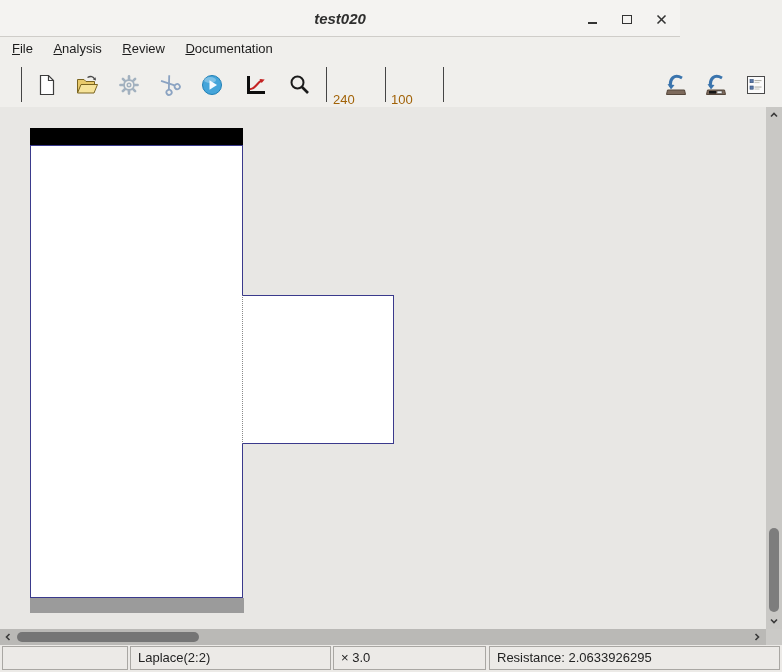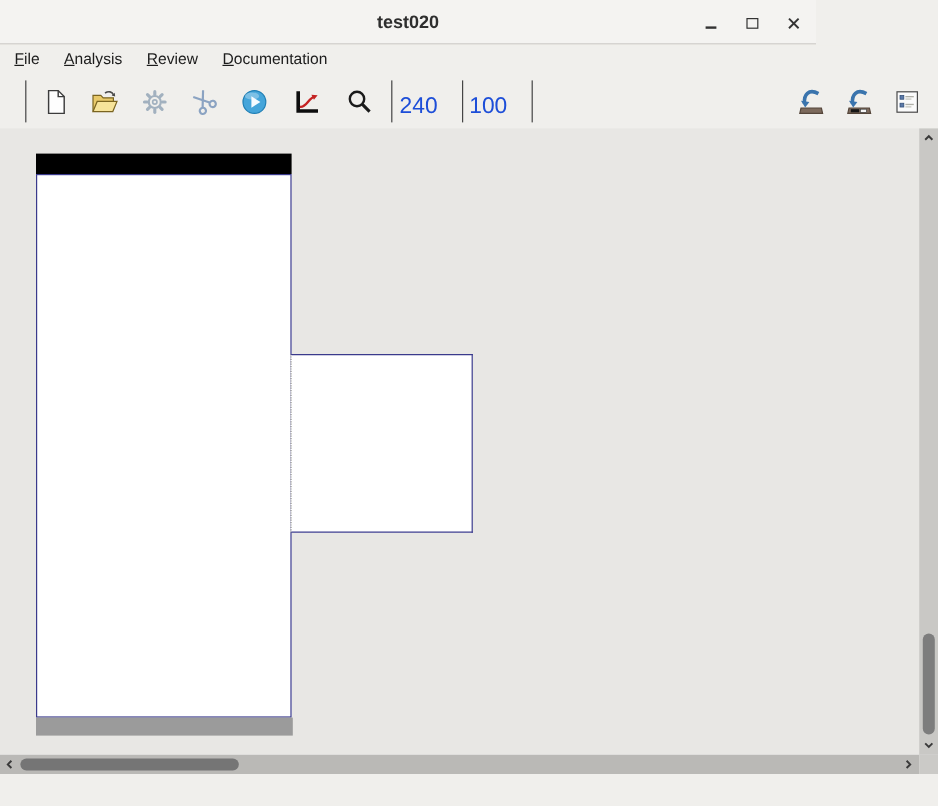--- a/index.html
+++ b/index.html
@@ -2,42 +2,42 @@
 <html><head>
 <meta charset="utf-8">
 <style>
   * { margin:0; padding:0; box-sizing:border-box; }
   html,body { width:782px; height:672px; }
   body { font-family:"Liberation Sans", sans-serif; background:#f0efec; }
   #window { position:relative; width:782px; height:672px; background:#f0efec; overflow:hidden; }
 
   
   .titlebar { position:absolute; left:0; top:0; width:680px; height:37px;
-    background:#f4f3f1; border-bottom:1px solid #cfcdc9; }
+    background:#f4f3f1; border-bottom:1px solid #cfcdc9;font-style:italic; }
   .title { position:absolute; left:0; top:0; width:100%; height:37px; line-height:37px;
     text-align:center; font-size:15px; font-weight:bold; color:#2e2e2e; }
   .winbtn { position:absolute; top:9px; width:20px; height:20px; display:flex;
     align-items:center; justify-content:center; cursor:default; }
   .btn-min { right:78px; } .btn-max { right:43px; } .btn-close { right:9px; }
   .min-glyph { width:9px; height:0; border-bottom:2px solid #333; margin-top:7px; }
   .max-glyph { width:10px; height:9px; border:1.5px solid #333; }
 
   
   .menubar { position:absolute; left:0; top:38px; width:782px; height:36px;
     background:#f0efec; border-bottom:1px solid #dddbd7; padding-left:4px; }
   .menu-item { display:inline-block; padding:0 8px; line-height:22px; font-size:13px;
     color:#1c1c1c; }
   .menu-item::first-letter { text-decoration:underline; }
 
   
   .toolbar { position:absolute; left:0; top:62px; width:782px; height:45px; background:#f0efec; }
   .tsep { position:absolute; top:5px; width:1px; height:35px; background:#454545; }
   .tbtn { position:absolute; top:10px; width:26px; height:26px; display:flex;
     align-items:center; justify-content:center; }
-  .tval { position:absolute; top:4px; height:45px; line-height:45px; font-size:19px; color:#1d4ed8; }
+  .tval { position:absolute; top:15px; height:45px; line-height:45px; font-size:13px; color:#a16207; }
 
   
   .canvas { position:absolute; left:0; top:107px; width:766px; height:522px; background:#e8e7e4; }
   .shape-left { position:absolute; left:30px; top:38px; width:213px; height:453px;
     background:#ffffff; border:1px solid #3a3a8c; }
   .electrode-top { position:absolute; left:30px; top:21px; width:213px; height:17px; background:#000000; }
   .electrode-bottom { position:absolute; left:30px; top:491px; width:214px; height:15px; background:#9b9b9b; }
   .shape-right { position:absolute; left:242px; top:188px; width:152px; height:149px;
     background:#ffffff; border:1px solid #3a3a8c; border-left:1px dotted #8a8a8a; }
 
@@ -227,14 +227,20 @@
     </div>
     <div class="hthumb"></div>
     <div class="harrow right">
       <svg width="10" height="10" viewBox="0 0 10 10">
           <polyline points="3.5,2 6.5,5 3.5,8" fill="none" stroke="#3a3a3a" stroke-width="1.6"></polyline>
         </svg>
     </div>
   </div>
   <div class="corner"></div>
 
+  <div class="statusbar">
+    <div class="scell scell1"></div>
+    <div class="scell scell2">Laplace(2:2)</div>
+    <div class="scell scell3">× 3.0</div>
+    <div class="scell scell4">Resistance: 2.0633926295</div>
+  </div>
 
 </div>
 
 </body></html>

